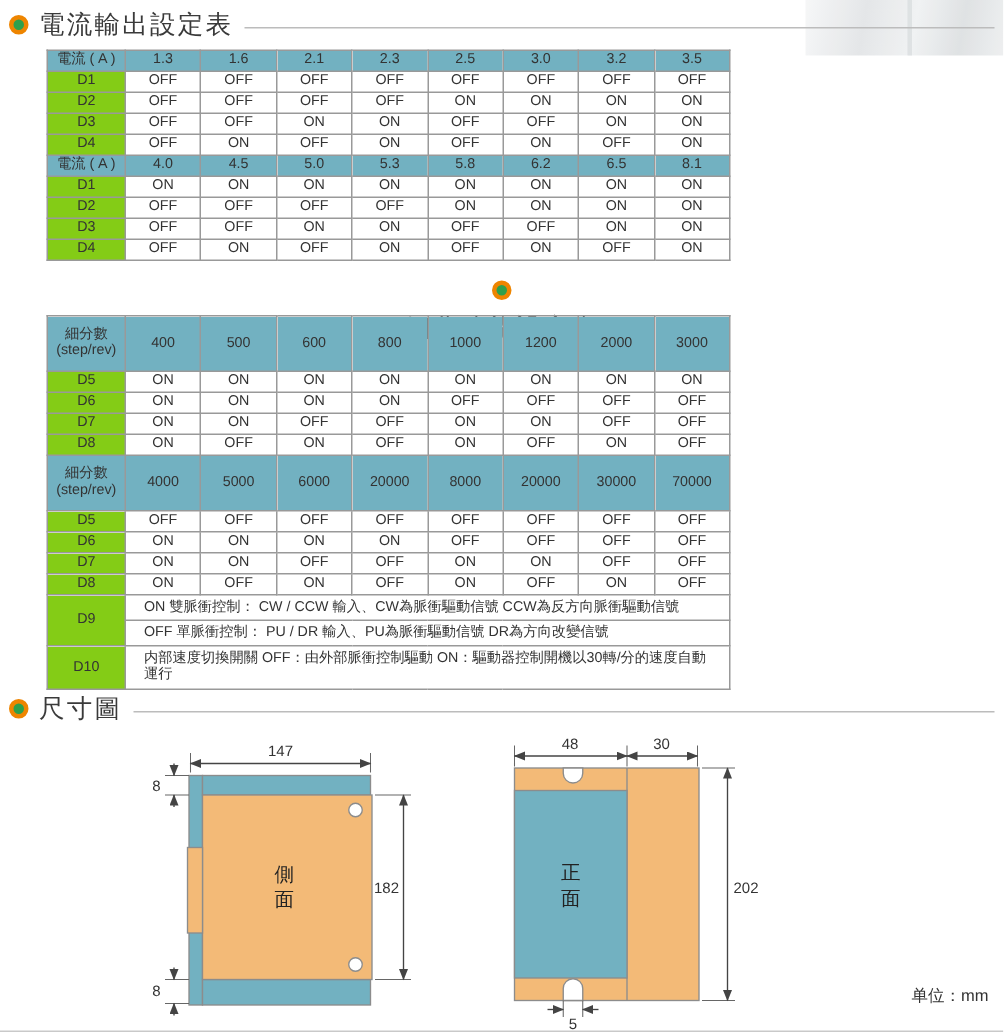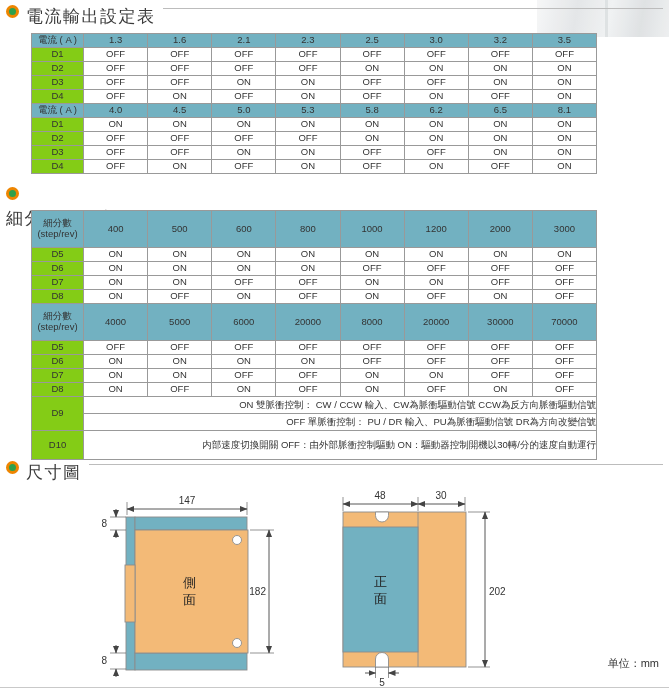--- a/index.html
+++ b/index.html
@@ -6,34 +6,34 @@
   body{font-family:"Liberation Sans","DejaVu Sans",sans-serif;background:#fff;}
   #page{position:relative;width:669px;height:689px;background:#fff;overflow:hidden;}
 
   
   .photo{position:absolute;right:0;top:0;width:132px;height:37px;
     background:linear-gradient(100deg,#f5f6f7 0%,#e2e4e6 30%,#eff1f2 55%,#dcdfe1 78%,#eceeef 100%);
     opacity:.9;}
   .photo:after{content:"";position:absolute;left:68px;top:0;width:3px;height:37px;background:#cfd3d6;opacity:.6;}
 
   
-  .section-title{position:absolute;left:6px;width:657px;display:flex;align-items:flex-start;gap:7px;}
+  .section-title{position:absolute;left:6px;width:657px;display:flex;align-items:center;gap:7px;}
   .bullet{flex:0 0 auto;width:7px;height:7px;border-radius:50%;background:#2ea04c;border:3px solid #ee8500;}
   .title-text{font-size:17px;color:#3a3a3a;letter-spacing:1.5px;white-space:nowrap;}
   .title-line{flex:1 1 auto;border-top:1px solid #bcbcbc;margin-top:3px;}
 
   
-  table{border-collapse:collapse;table-layout:fixed;width:566px;font-size:9.5px;color:#333;}
+  table{border-collapse:collapse;table-layout:fixed;width:456px;font-size:9.5px;color:#333;}
   td{border:1px solid #999;text-align:center;padding:0;line-height:1.15;height:13px;overflow:hidden;}
   tr.header td{background:#72b1c1;}
   td.rowlabel{background:#84cc16;}
   #table1-wrap{position:absolute;left:31px;top:33px;}
   #table2-wrap{position:absolute;left:31px;top:210px;}
   .t2 tbody[data-table] tr.header td{height:36px;white-space:pre-line;}
-  .t2 td.desc{text-align:right;padding:1px 0;height:14px;}
+  .t2 td.desc{text-align:left;padding:1px 12px;height:14px;}
   .t2 td.desc.tall{height:26px;}
 
   
   #dims{position:absolute;left:0;top:485px;}
   #dims text{fill:#333;font-size:10px;font-family:"Liberation Sans","DejaVu Sans",sans-serif;}
   #dims text.cjk{font-size:13px;fill:#222;letter-spacing:1px;}
   #dims text.unit{font-size:11px;}
   .shape{stroke:#8c8c8c;stroke-width:0.9;}
   .dimline{stroke:#444;stroke-width:0.9;fill:none;}
   .extline{stroke:#666;stroke-width:0.7;fill:none;}

